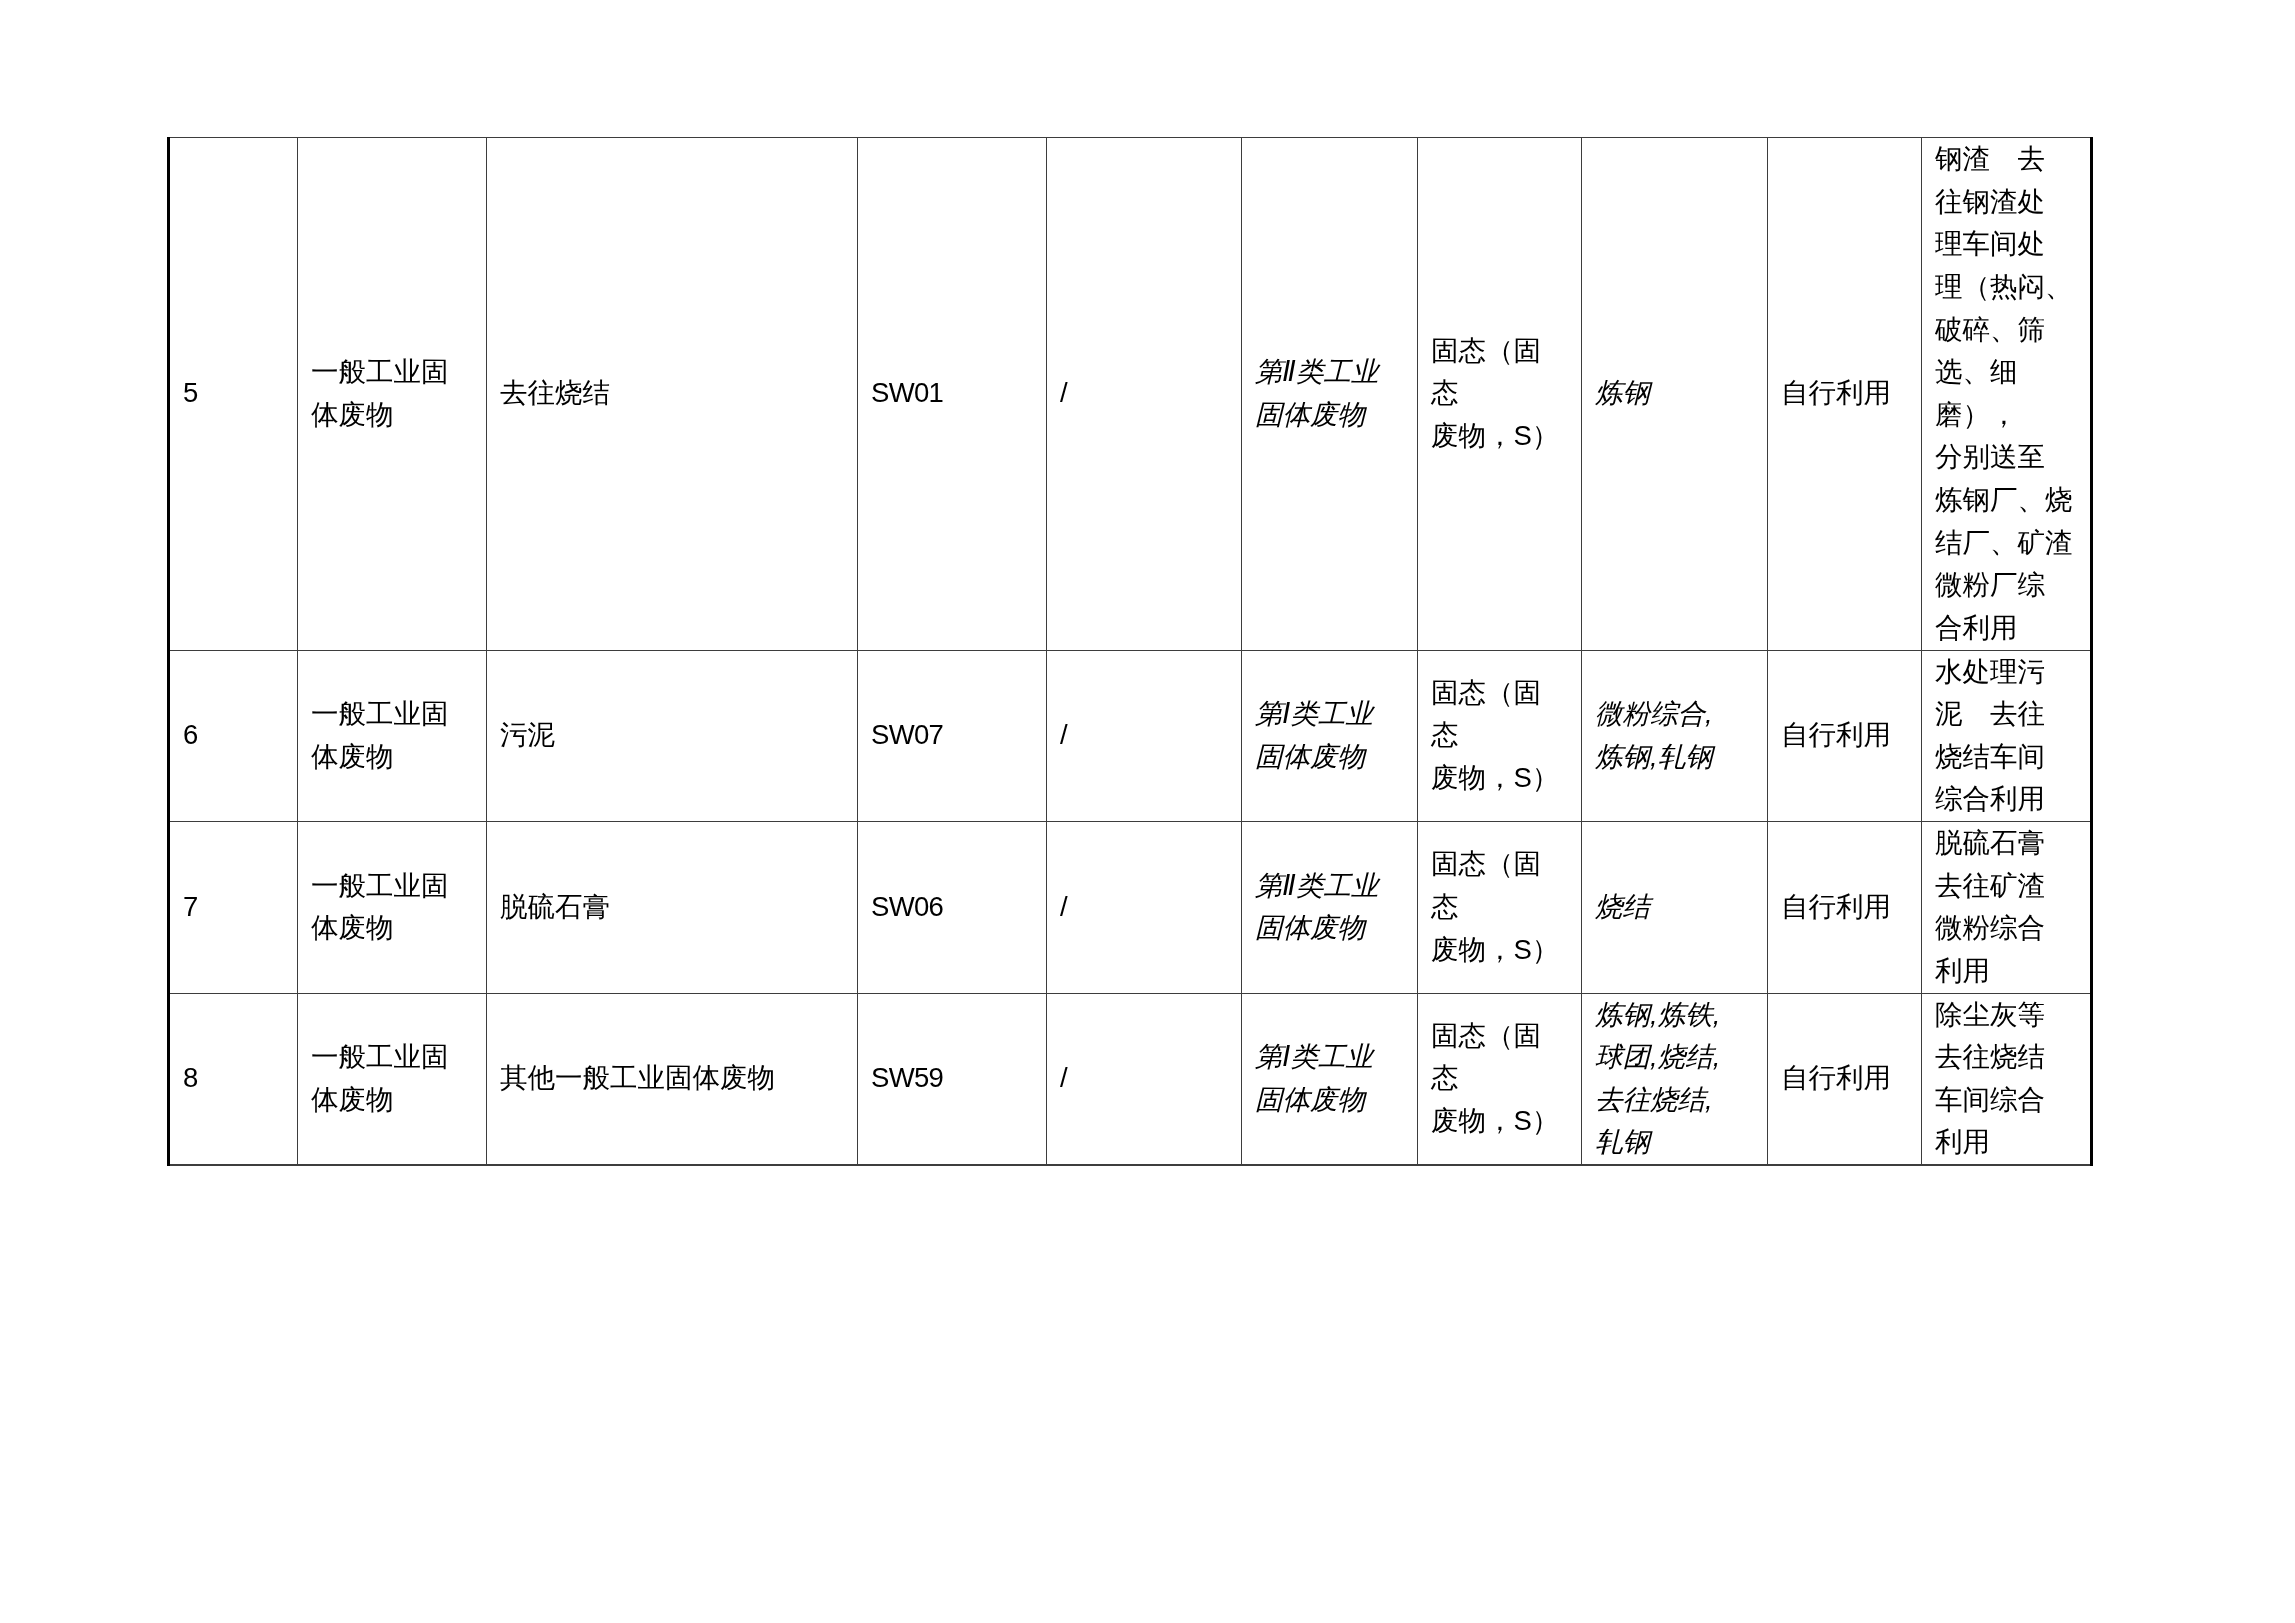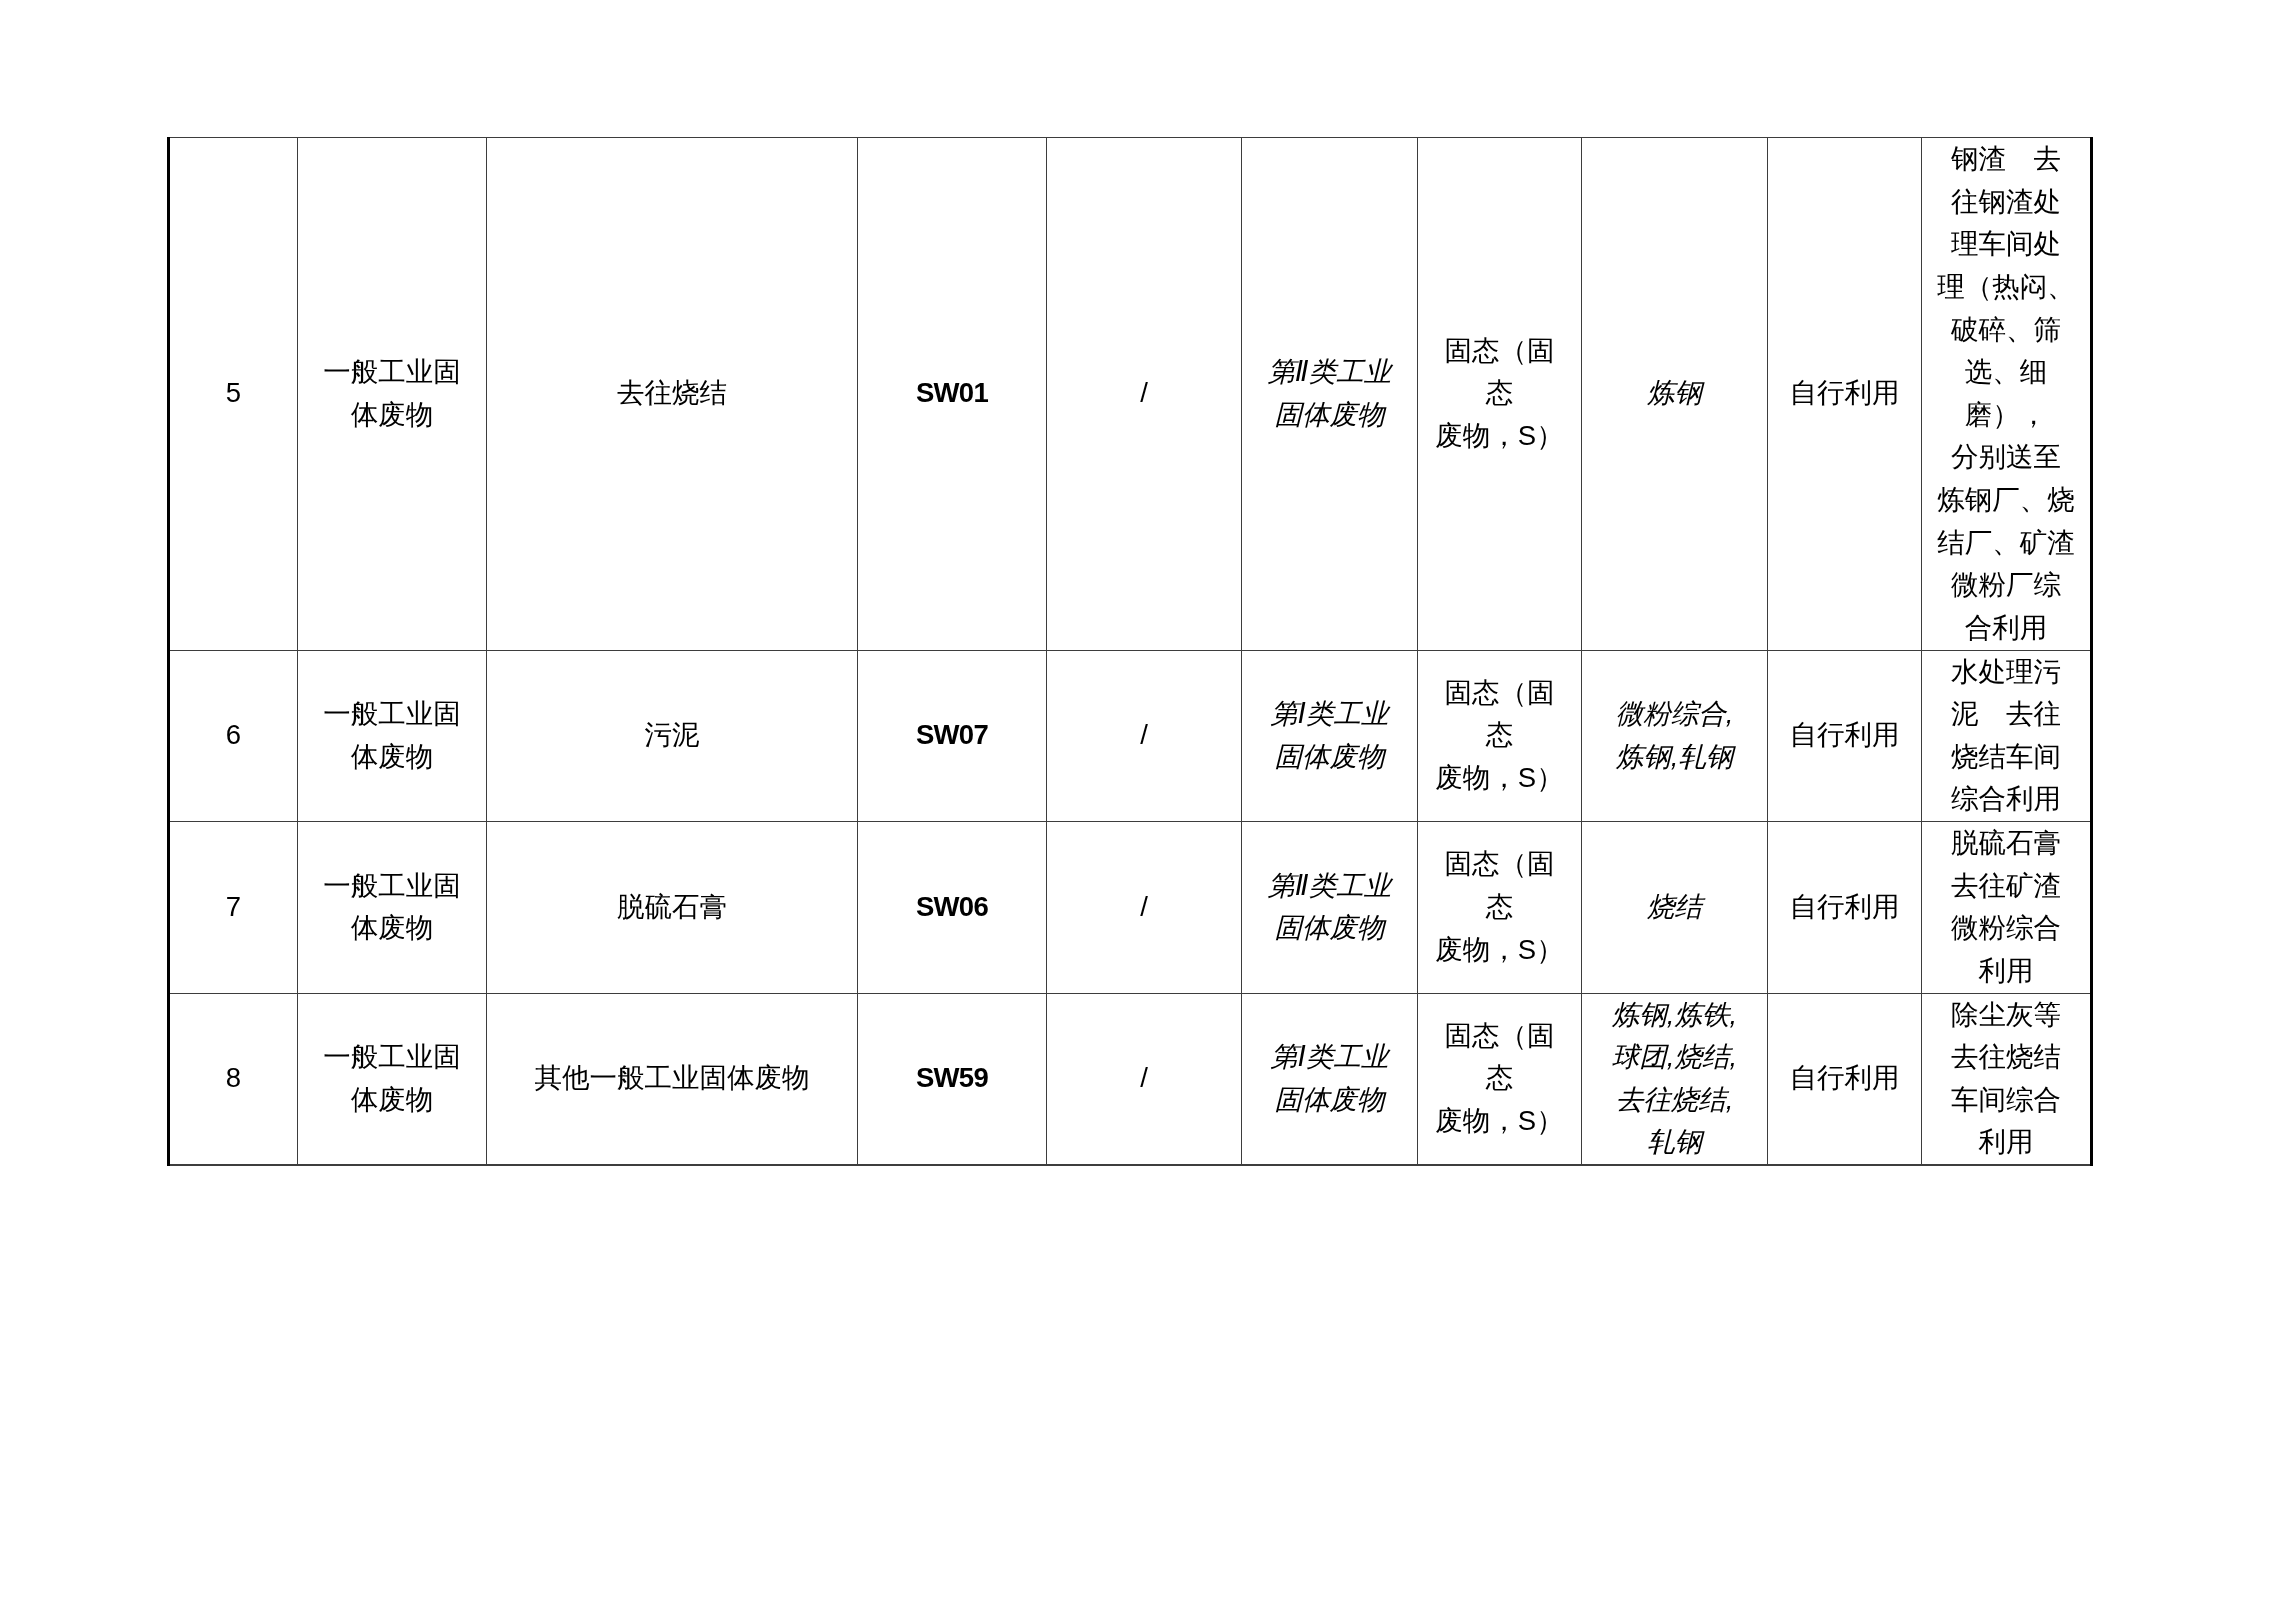--- a/index.html
+++ b/index.html
@@ -16,34 +16,33 @@
     width:1922px;
     border-collapse:collapse;
     table-layout:fixed;
     border-left:3.3px solid #000000;
     border-right:3.3px solid #000000;
     border-top:1.3px solid #7a7a7a;
     border-bottom:2.6px solid #3d3d3d;
   }
   table.waste td{
     border:1.3px solid #3d3d3d;
-    text-align:center;
     vertical-align:middle;
     white-space:pre-line;
     font-size:27.5px;
     line-height:1.55;
     padding:0 13px;
     overflow:hidden;
   }
   tr.r0{height:469px;}
   tr.r1{height:171px;}
   tr.r2{height:167px;}
   tr.r3{height:170px;}
   td.c0{font-size:29px;}
-  td.c3{letter-spacing:-0.7px;font-weight:bold;}
+  td.c3{letter-spacing:-0.7px;}
   td.c5{padding:0 14.4px;font-style:italic;}
   td.c6{padding:0 6.5px;}
   td.c7{padding:0 7.9px;font-style:italic;}
   td.c9{font-size:26px;line-height:42px;padding:0 5.2px;}
 </style>
 </head>
 <body>
 
 <div class="page">
   <table class="waste">

